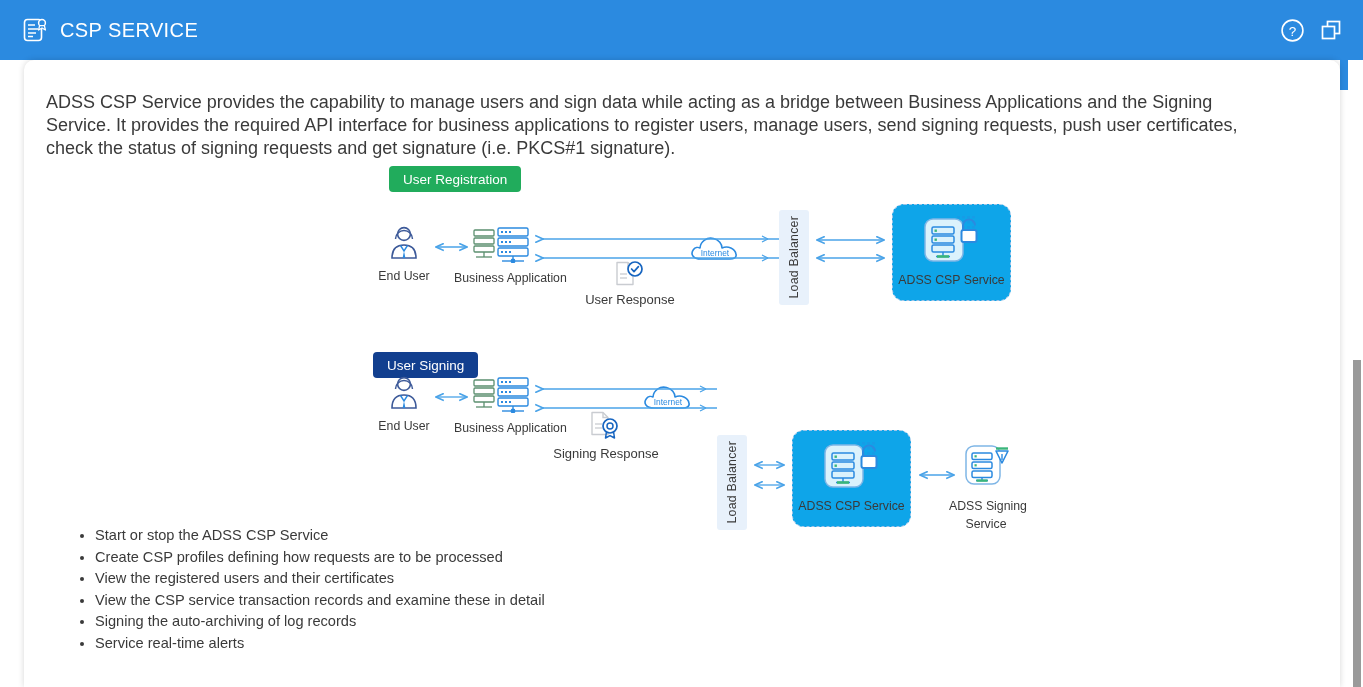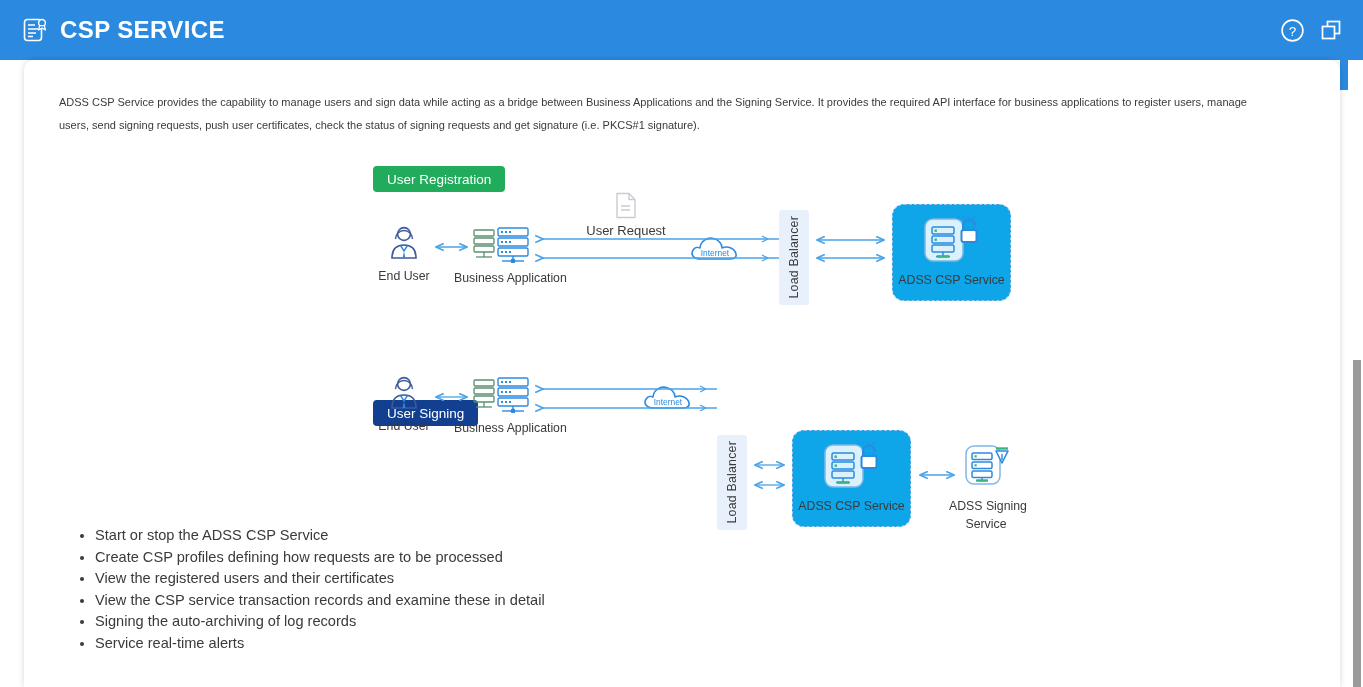--- a/index.html
+++ b/index.html
@@ -21,23 +21,23 @@
     align-items: center;
   }
   .header-left {
     display: flex;
     align-items: center;
     padding-left: 22px;
     gap: 12px;
   }
   .header-title {
     color: #ffffff;
-    font-size: 24px;
+    font-size: 20px;
     letter-spacing: .4px;
-    font-weight: 700;
+    font-weight: 400;
   }
   .header-icons {
     position: absolute;
     right: 20px; top: 0; height: 60px;
     display: flex; align-items: center; gap: 14px;
   }
   .hdr-ic { cursor: pointer; line-height: 0; }
 
   
   .header-bleed {
@@ -55,44 +55,44 @@
     height: 627px;
     background: #ffffff;
     border-top-left-radius: 10px;
     border-top-right-radius: 10px;
     box-shadow: 0 0 6px rgba(0,0,0,.16);
     overflow: hidden;
   }
 
   .intro-text {
     position: absolute;
-    left: 35px; top: 31px;
+    left: 22px; top: 31px;
     width: 1210px;
-    font-size: 11px;
+    font-size: 18px;
     line-height: 23px;
     color: #3a3a3a;
   }
 
   
   .diagram { position: absolute; }
   #diagram-registration { left: 0px; top: 100px; width: 1316px; height: 185px; }
   #diagram-signing      { left: 0px; top: 275px; width: 1316px; height: 185px; }
 
   .flow-badge {
     position: absolute;
     display: inline-flex;
     align-items: center; justify-content: center;
     height: 26px;
     padding: 0 14px;
     border-radius: 4px;
     color: #ffffff;
     font-size: 13.5px;
     white-space: nowrap;
   }
-  .badge-green { background: #21ac5c; }
+  .badge-green { background: #21ac5c; margin-left: 16px; }
   .badge-navy  { background: #123f8f; }
 
   .node { position: absolute; text-align: center; }
   .node-label {
     font-size: 12.3px;
     color: #3a3a3a;
     line-height: 14px;
     margin-top: 4px;
     white-space: nowrap;
   }
@@ -236,32 +236,34 @@
               <rect x="37" y="16" width="2" height="2"></rect>
             <rect x="29" y="26" width="2" height="2"></rect>
               <rect x="33" y="26" width="2" height="2"></rect>
               <rect x="37" y="26" width="2" height="2"></rect>
           </g>
         </svg>
       </span>
       <div class="node-label">Business Application</div>
     </div>
 
-    <div class="node" style="left:556px; top:32px; width:92px;">
-      <span>
-        <svg width="22" height="27" viewBox="0 0 22 27">
-          <path d="M2 1.5 h12 l6 6 v18 h-18 Z" fill="#ffffff" stroke="#c9ccd1" stroke-width="1.4" stroke-linejoin="round"></path>
-          <path d="M14 1.5 v6 h6" fill="none" stroke="#c9ccd1" stroke-width="1.4"></path>
-          <line x1="6" y1="14" x2="15" y2="14" stroke="#c9ccd1" stroke-width="1.3"></line>
-          <line x1="6" y1="18" x2="15" y2="18" stroke="#c9ccd1" stroke-width="1.3"></line>
-        </svg>
-      </span>
-      <div class="doc-label">User Request</div>
-    </div>
-
+
+    <div class="node" style="left:556px; top:100px; width:100px;">
+      <span>
+        <svg width="30" height="28" viewBox="0 0 30 28">
+          <path d="M2 2.5 h11 l5 5 v17 h-16 Z" fill="#ffffff" stroke="#c9ccd1" stroke-width="1.4" stroke-linejoin="round"></path>
+          <path d="M13 2.5 v5 h5" fill="none" stroke="#c9ccd1" stroke-width="1.4"></path>
+          <line x1="5" y1="14" x2="12" y2="14" stroke="#c9ccd1" stroke-width="1.3"></line>
+          <line x1="5" y1="18" x2="12" y2="18" stroke="#c9ccd1" stroke-width="1.3"></line>
+          <circle cx="20" cy="9" r="7" fill="#ffffff" stroke="#1765c0" stroke-width="1.7"></circle>
+          <path d="M16.6 9 l2.4 2.6 l4.4 -5" fill="none" stroke="#1765c0" stroke-width="1.7" stroke-linecap="round" stroke-linejoin="round"></path>
+        </svg>
+      </span>
+      <div class="doc-label">User Response</div>
+    </div>
 
     <div class="node" style="left:664px; top:73px;">
       <svg width="58" height="30" viewBox="0 0 58 30">
         <path d="M13 26 C5 26 2 21 5.5 16.5 C7 14.5 10 14 12 15 C12.5 8 19 4 25.5 5.5 C31 6.7 34 11 34 15 C40 12.5 47 15.5 48 21 C49 25 45 26 42 26 Z" fill="#ffffff" stroke="#2b8ae0" stroke-width="1.6" stroke-linejoin="round"></path>
         <text x="27" y="23" font-family="Liberation Sans, sans-serif" font-size="8.4" fill="#2b8ae0" text-anchor="middle">Internet</text>
       </svg>
     </div>
 
     <div class="lb-box" style="left:755px; top:50px; width:30px; height:95px;">
       <span class="lb-text">Load Balancer</span>
@@ -333,21 +335,21 @@
         <path d="M744,98 l-6,-3 M744,98 l-6,3" stroke-width="1.2"></path>
 
         <line x1="793" y1="80" x2="860" y2="80" marker-start="url(#al)" marker-end="url(#ar)"></line>
         <line x1="793" y1="98" x2="860" y2="98" marker-start="url(#al)" marker-end="url(#ar)"></line>
       </g>
     </svg>
   </div>
 
   <div class="diagram" id="diagram-signing">
 
-    <div class="flow-badge badge-navy" style="left:349px; top:17px;margin-top:48px;">User Signing</div>
+    <div class="flow-badge badge-navy" style="left:349px; top:17px;">User Signing</div>
 
     <div class="node" style="left:345px; top:40px; width:70px;">
       <span>
         <svg width="34" height="36" viewBox="0 0 34 36">
           <circle cx="17" cy="9" r="6.4" fill="none" stroke="#3d5a99" stroke-width="1.6"></circle>
           <path d="M8.5 14 a8.5 8.5 0 0 1 17 0" fill="none" stroke="#3d5a99" stroke-width="1.5"></path>
           <path d="M5 33 C5 24 10 20 17 20 C24 20 29 24 29 33 Z" fill="none" stroke="#3d5a99" stroke-width="1.6"></path>
           <path d="M13.5 20.5 L17 26 L20.5 20.5" fill="none" stroke="#2b8ae0" stroke-width="1.4"></path>
           <path d="M17 26 L15.6 33 L18.4 33 Z" fill="#2b8ae0"></path>
         </svg>
@@ -383,20 +385,34 @@
             <rect x="29" y="26" width="2" height="2"></rect>
               <rect x="33" y="26" width="2" height="2"></rect>
               <rect x="37" y="26" width="2" height="2"></rect>
           </g>
         </svg>
       </span>
       <div class="node-label">Business Application</div>
     </div>
 
 
+    <div class="node" style="left:528px; top:75px; width:108px;">
+      <span>
+        <svg width="32" height="32" viewBox="0 0 32 32">
+          <path d="M2 2.5 h11 l5 5 v17 h-16 Z" fill="#ffffff" stroke="#c9ccd1" stroke-width="1.4" stroke-linejoin="round"></path>
+          <path d="M13 2.5 v5 h5" fill="none" stroke="#c9ccd1" stroke-width="1.4"></path>
+          <line x1="5" y1="14" x2="12" y2="14" stroke="#c9ccd1" stroke-width="1.3"></line>
+          <line x1="5" y1="18" x2="12" y2="18" stroke="#c9ccd1" stroke-width="1.3"></line>
+          <circle cx="20" cy="16" r="7" fill="#ffffff" stroke="#1765c0" stroke-width="1.7"></circle>
+          <circle cx="20" cy="16" r="3" fill="none" stroke="#1765c0" stroke-width="1.5"></circle>
+          <path d="M16.5 21.5 L15.5 28 L20 25.6 L24.5 28 L23.5 21.5" fill="none" stroke="#1765c0" stroke-width="1.5" stroke-linejoin="round"></path>
+        </svg>
+      </span>
+      <div class="doc-label">Signing Response</div>
+    </div>
 
     <div class="node" style="left:617px; top:47px;">
       <svg width="58" height="30" viewBox="0 0 58 30">
         <path d="M13 26 C5 26 2 21 5.5 16.5 C7 14.5 10 14 12 15 C12.5 8 19 4 25.5 5.5 C31 6.7 34 11 34 15 C40 12.5 47 15.5 48 21 C49 25 45 26 42 26 Z" fill="#ffffff" stroke="#2b8ae0" stroke-width="1.6" stroke-linejoin="round"></path>
         <text x="27" y="23" font-family="Liberation Sans, sans-serif" font-size="8.4" fill="#2b8ae0" text-anchor="middle">Internet</text>
       </svg>
     </div>
 
     <div class="lb-box" style="left:693px; top:100px; width:30px; height:95px;">
       <span class="lb-text">Load Balancer</span>

